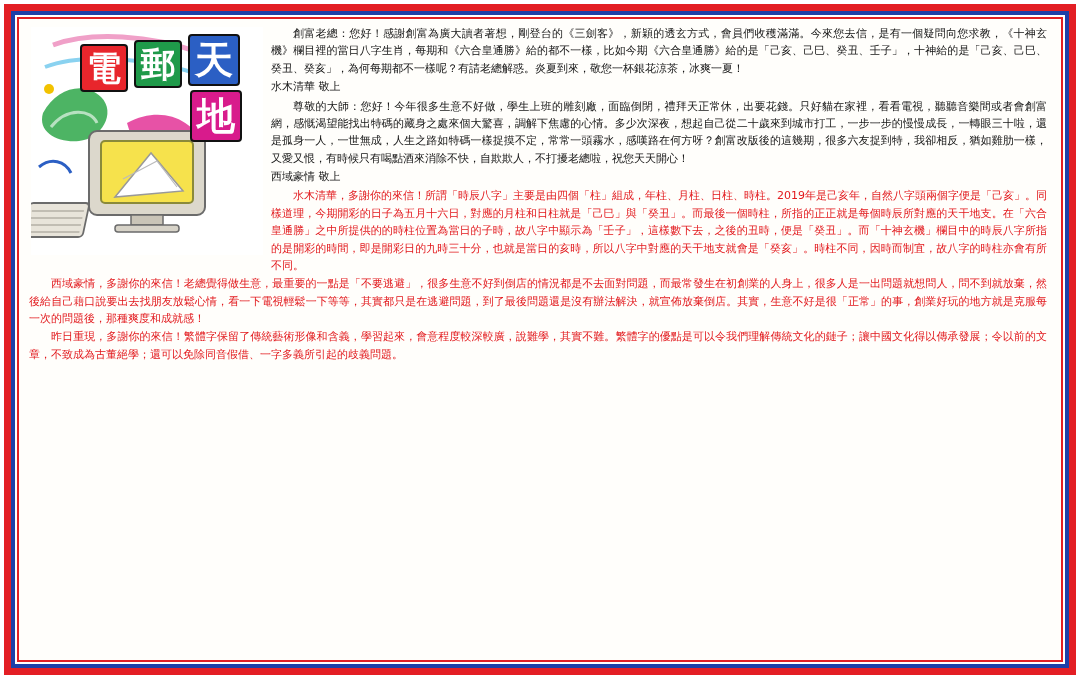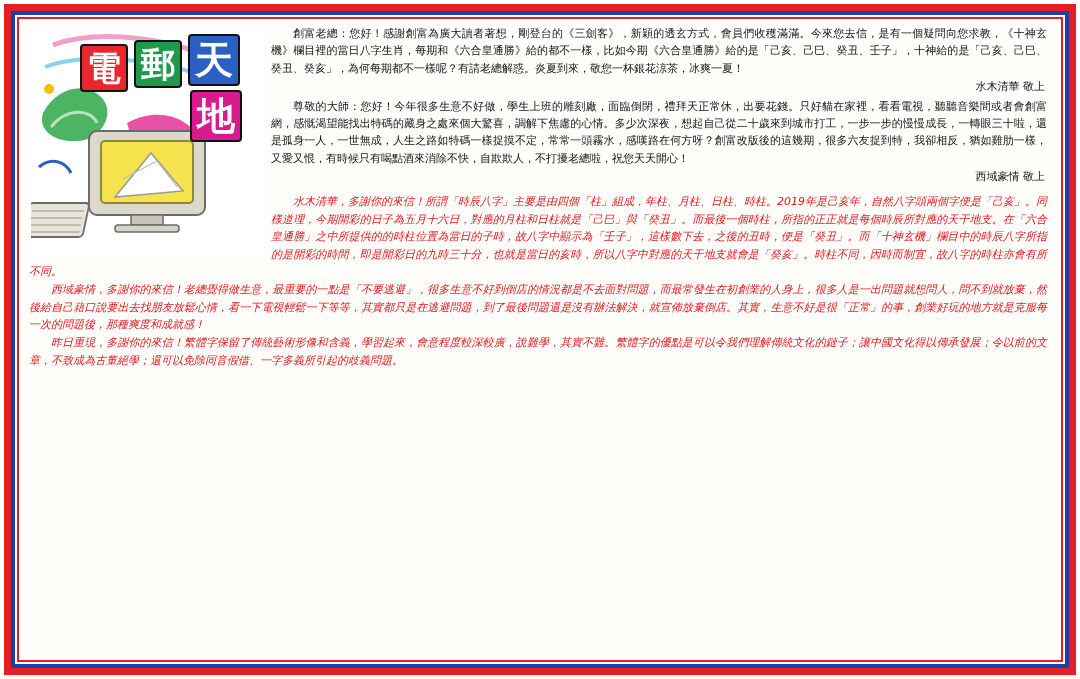--- a/index.html
+++ b/index.html
@@ -89,37 +89,36 @@
   }
   p.para {
     margin: 0 0 1px 0;
     text-indent: 2em;
   }
   p.para.first {
     text-indent: 2em;
   }
   .sig {
     display: block;
-    text-align: right;
+    text-align: left;
     text-indent: 0;
     margin: 0 2px 2px 0;
   }
   
   .reply {
     color: #e2181c;
   }
 
   .clearfix::after {
     content: "";
     display: block;
     clear: both;
   }
   .replies {
-    margin-top: 8px;
-    font-style: italic;
+    margin-top: 2px;
   }
 </style>
 </head>
 <body>
 
 <div class="page">
   <div class="frame-outer"></div>
   <div class="frame-mid"></div>
   <div class="frame-inner">
 

